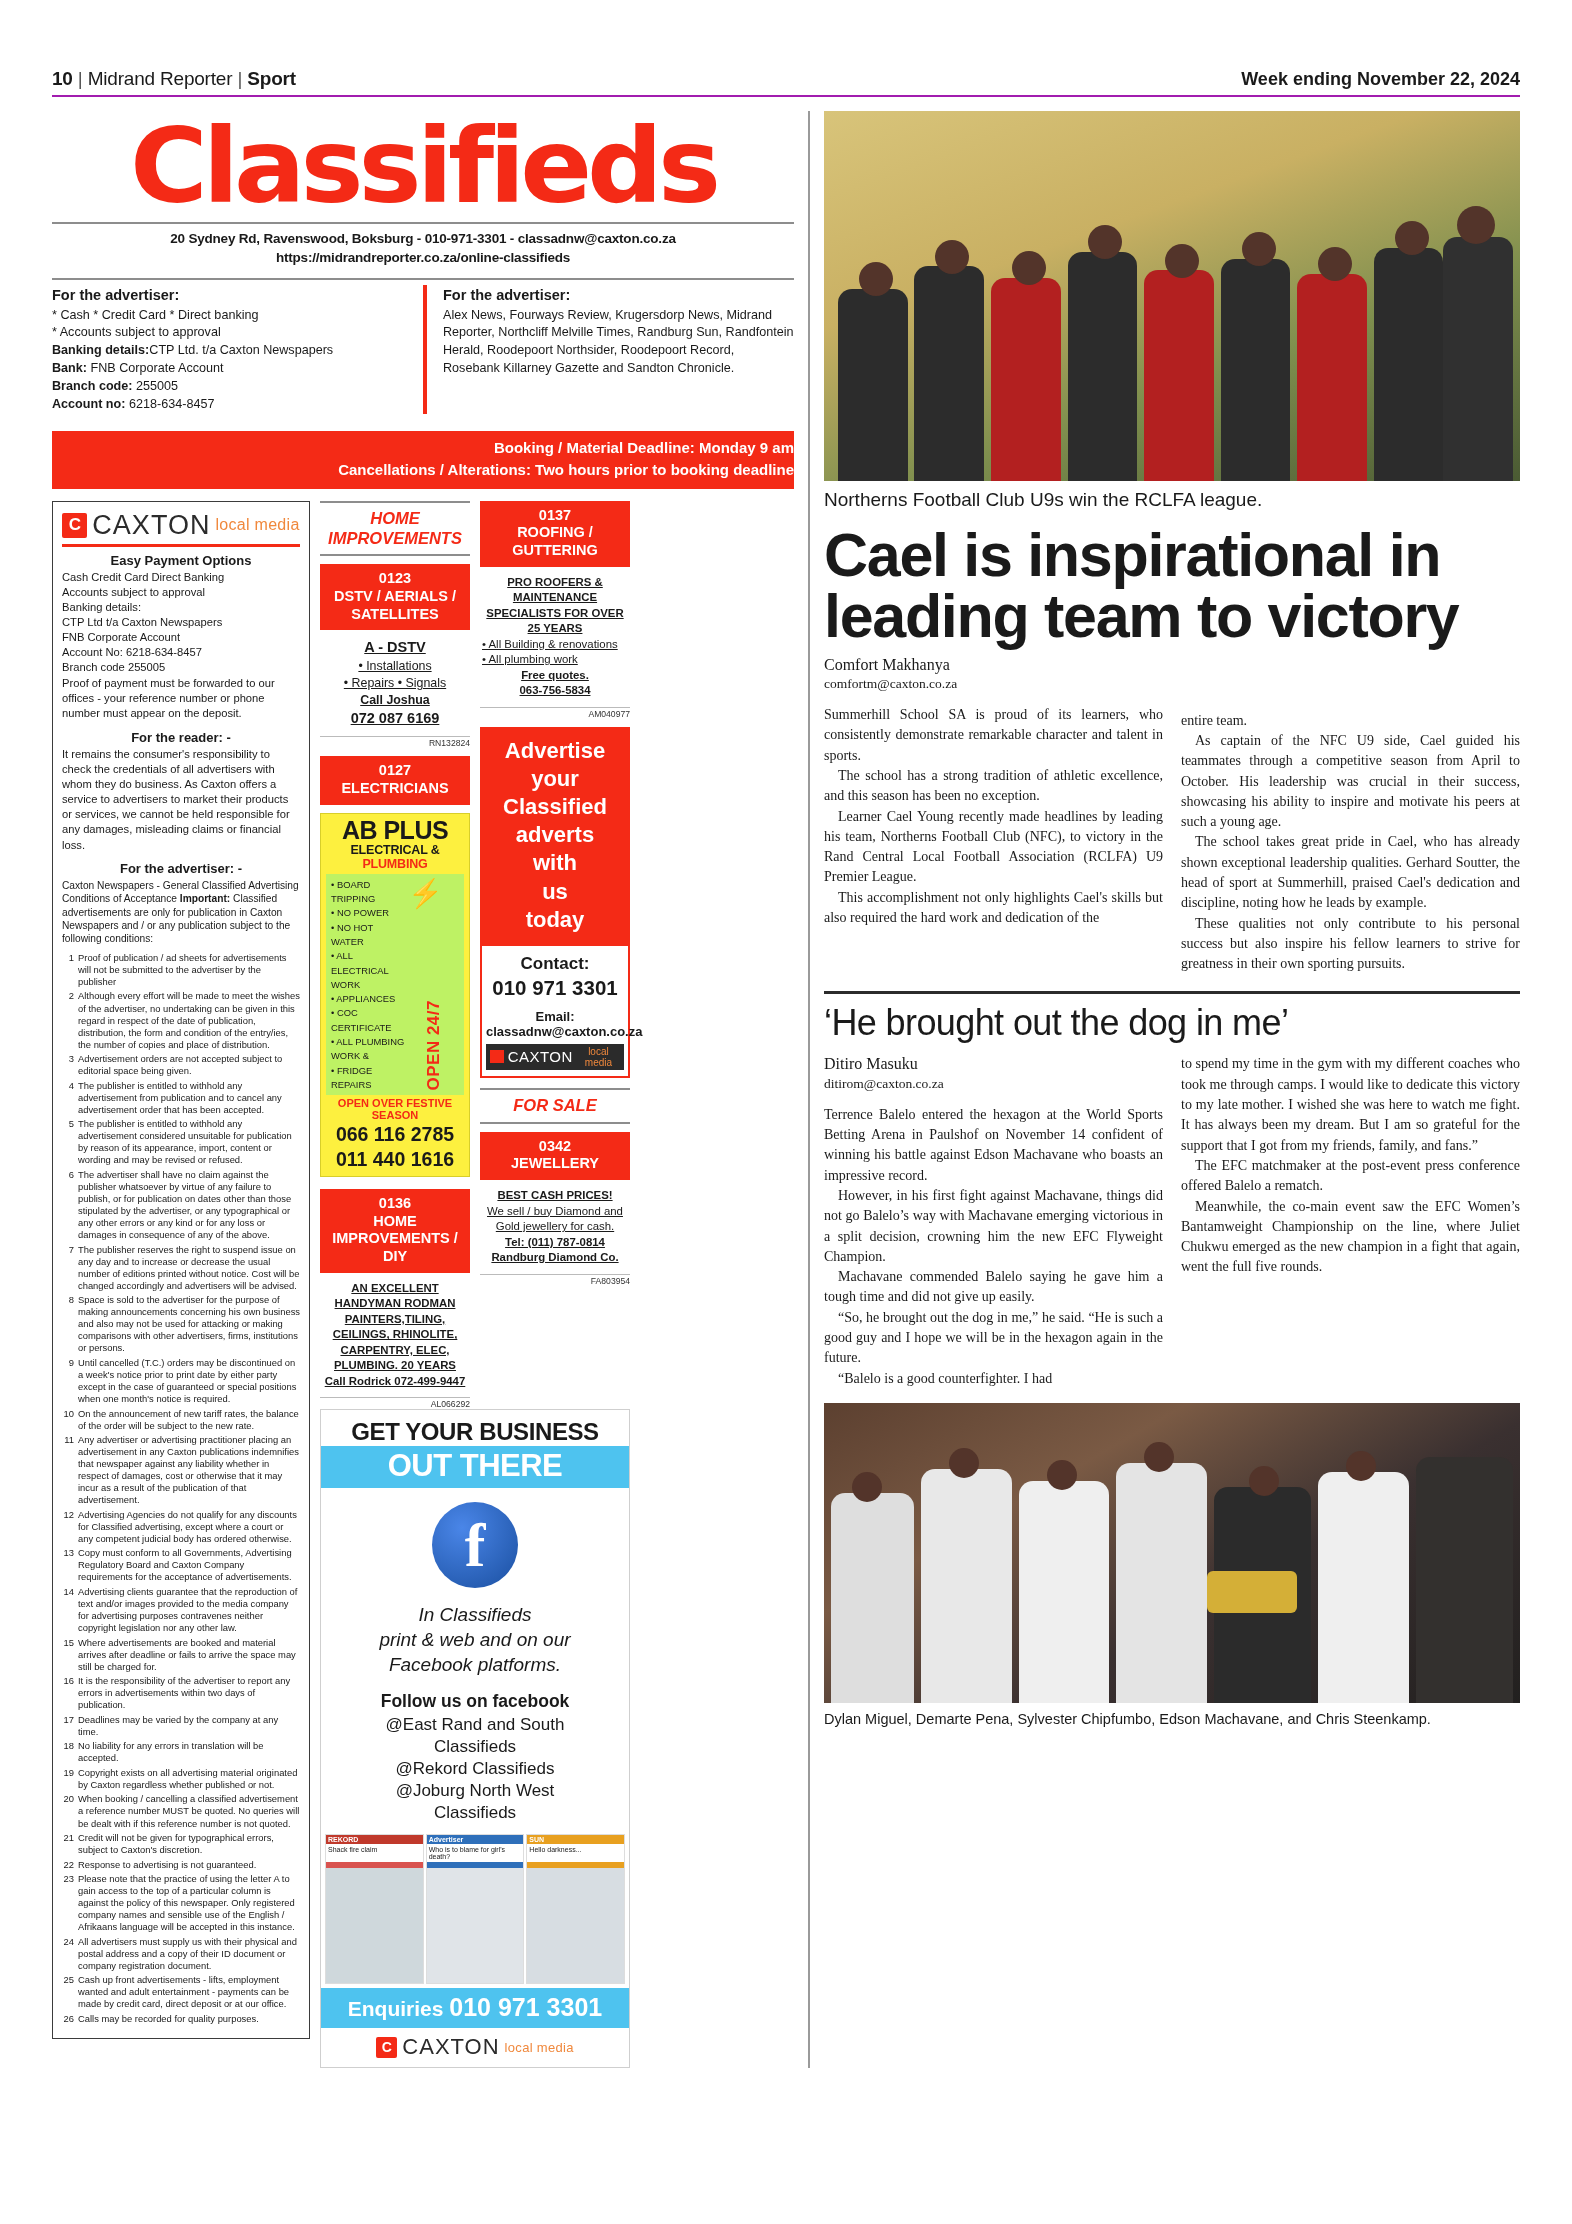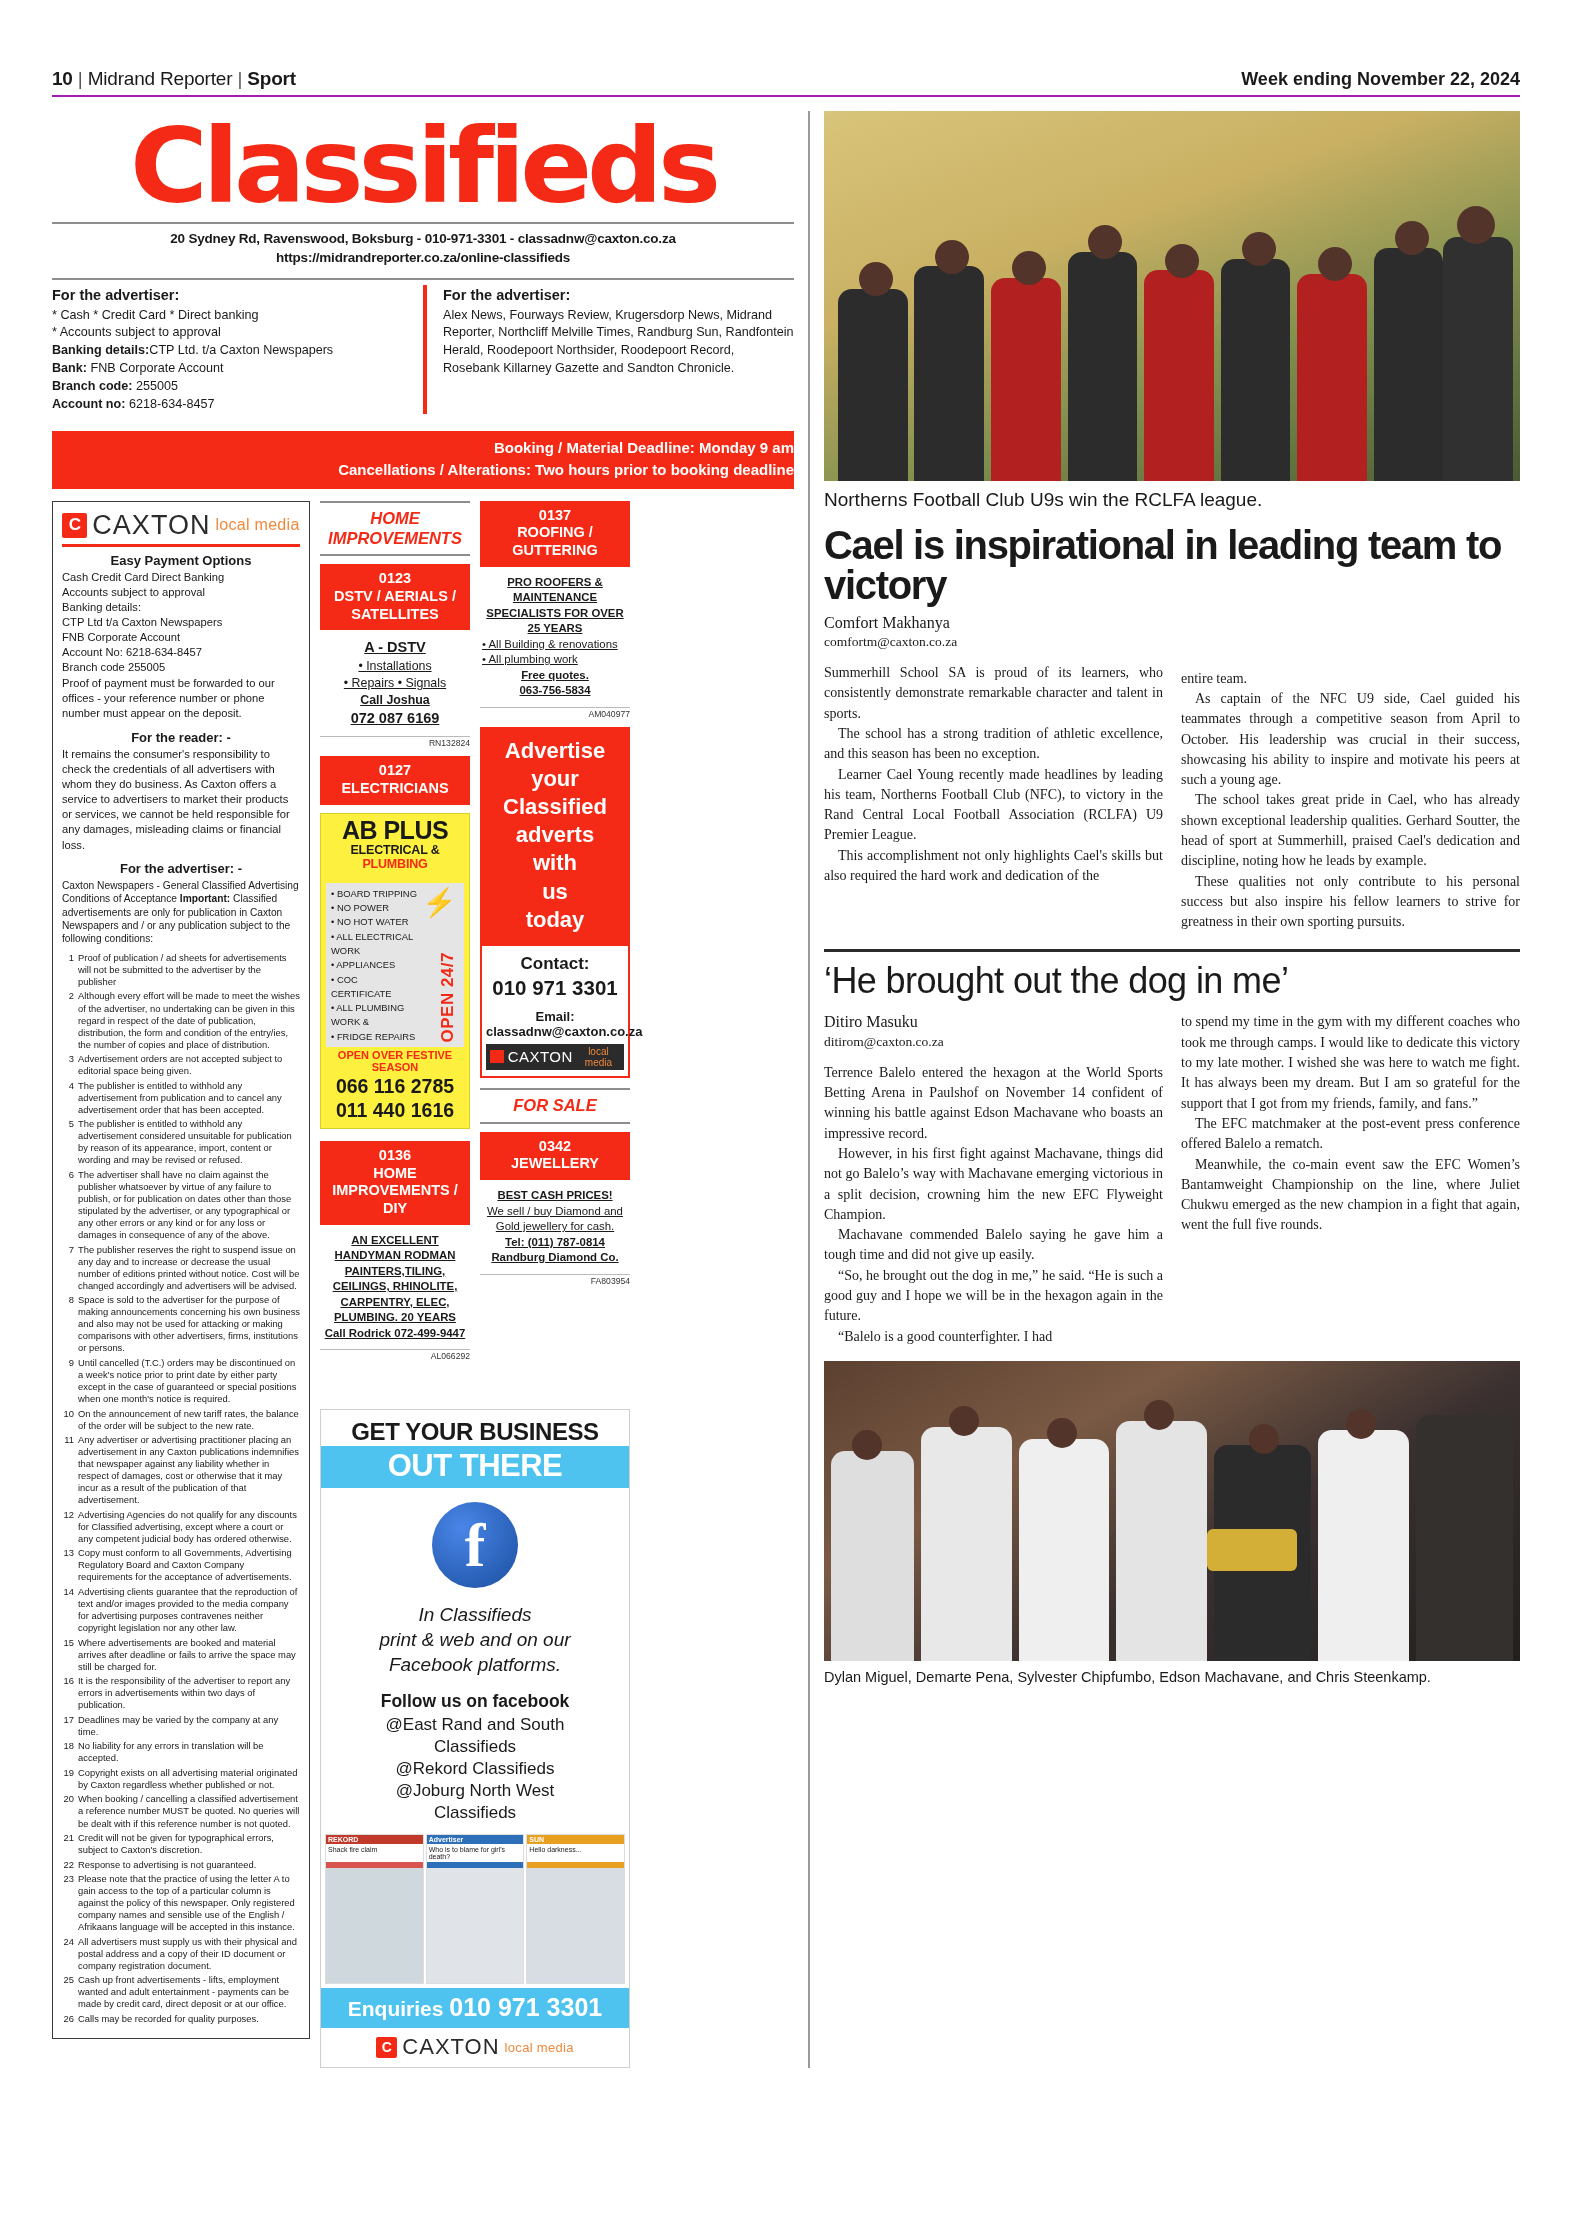--- a/index.html
+++ b/index.html
@@ -115,21 +115,21 @@
   .ad-text { text-align:center; font-size:12.4px; line-height:1.36; padding:8px 2px 4px 2px;text-decoration:underline; }
   .ad-text .b { font-weight:bold; }
   .ad-text .big { font-weight:bold; font-size:14.5px; }
   .ad-ref { text-align:right; font-size:8.6px; color:#333; border-top:1px solid #bbb; margin-top:4px; padding-top:1px;}
 
   
   .abplus { background:#fdf03f; border:1px solid #d8ce2a; margin-top:8px; padding:4px 5px 6px 5px; }
   .ab-title { text-align:center; font-weight:bold; font-size:25px; letter-spacing:-0.5px; line-height:1;}
   .ab-sub { text-align:center; font-weight:bold; font-size:12.5px; letter-spacing:-0.2px; }
   .ab-sub .pl { color:#f42a16; }
-  .ab-white { background:#e5e5e5; margin-top:12px; padding:4px 4px 3px 5px; display:flex; }
+  .ab-white { background:#bef264; margin-top:3px; padding:4px 18px 3px 5px; display:flex; }
   .ab-list { font-size:9.4px; line-height:1.52; flex:1; }
   .ab-right { width:40px; position:relative; }
   .ab-bolt { color:#f42a16; font-size:28px; line-height:1; position:absolute; top:2px; left:2px; }
   .ab-open247 {
     position:absolute; right:2px; bottom:2px;
     writing-mode:vertical-rl; transform:rotate(180deg);
     color:#f42a16; font-weight:bold; font-size:17px; letter-spacing:0.5px;
   }
   .ab-festive { color:#f42a16; font-weight:bold; font-size:11px; text-align:center; padding-top:2px;}
   .ab-phone { text-align:center; font-weight:bold; font-size:19.5px; line-height:1.15; padding-top:2px; }
@@ -175,21 +175,21 @@
   .gyb-cx { display:flex; align-items:center; justify-content:center; gap:5px; padding:6px 0 7px 0;}
 
   
   .photo-main {
     width:100%; height:370px;
     background:linear-gradient(160deg,#d8c47a 0%,#c9b063 35%,#7f8f4e 65%,#4a5a33 100%);
     position:relative; overflow:hidden;
   }
   .photo-caption { font-size:19px; padding:7px 0 0 0; line-height:1.3; }
   .head-main {
-    font-weight:bold; font-size:40px; line-height:1.0;
+    font-weight:bold; font-size:61px; line-height:1.0;
     letter-spacing:-1.3px; margin:12px 0 4px 0;
     font-family:"Liberation Sans", sans-serif;
   }
   .byline { font-size:16px; margin-top:14px; line-height:1.3;}
   .byline .em { font-size:13.5px; }
   .art-cols { display:flex; gap:18px; margin-top:8px; }
   .art-col { flex:1; font-family:"Liberation Serif", serif; font-size:14px; line-height:1.45; text-align:justify;}
   .art-col p { margin:0; text-indent:14px; }
   .art-col p.first { text-indent:0; }
   .hr-thick { height:3px; background:#2b2b2b; margin:16px 0 10px 0; }

